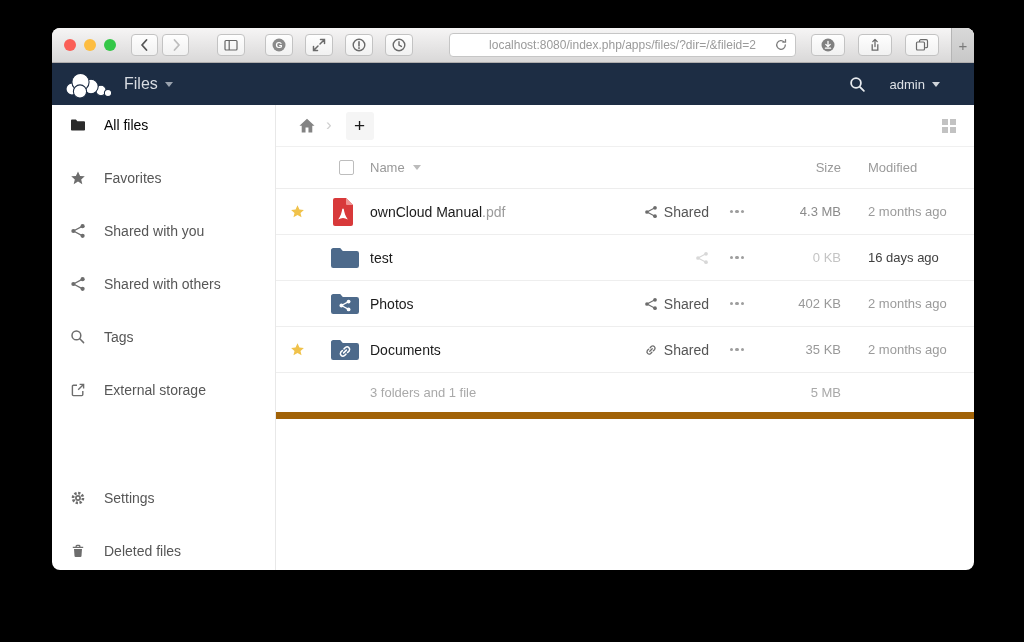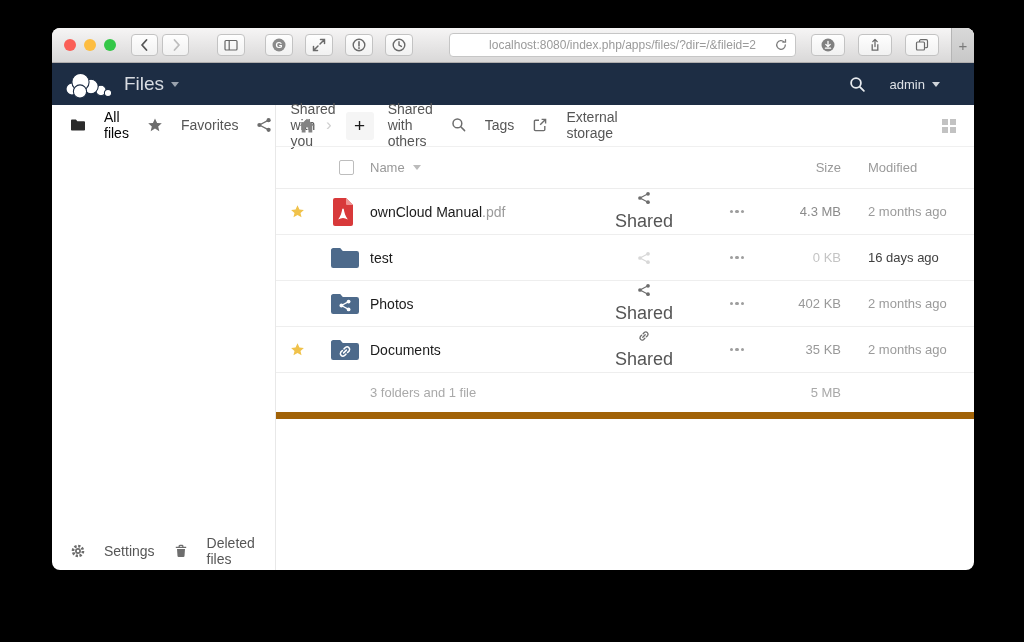--- a/index.html
+++ b/index.html
@@ -18,51 +18,51 @@
   .urlfield{height:22px;width:345px;margin-left:36px;background:#fff;border:1px solid #c6c6c6;border-radius:4px;
     display:flex;align-items:center;justify-content:center;font-size:12px;color:#9a9a9a;position:relative;}
   .reload{position:absolute;right:6px;top:3px;}
   .rightbtns{margin-left:auto;display:flex;gap:13px;align-items:center;}
   .newtab{width:22px;height:34px;margin-left:12px;background:linear-gradient(#d9d9d9,#c8c8c8);
     border-left:1px solid #b5b5b5;display:flex;align-items:center;justify-content:center;
     color:#7a7a7a;font-size:15px;}
   
   .ocheader{height:42px;background:#1d2d44;display:flex;align-items:center;color:#d8dce2;}
   .logo{margin-left:12px;}
-  .appname{margin-left:12px;font-size:19px;display:flex;align-items:center;gap:7px;}
+  .appname{margin-left:12px;font-size:16px;display:flex;align-items:center;gap:7px;}
   .caret{width:0;height:0;border-left:4px solid transparent;border-right:4px solid transparent;
     border-top:5px solid #9aa2ae;display:inline-block;}
   .hdr-right{margin-left:auto;display:flex;align-items:center;gap:24px;margin-right:34px;}
   .hdr-user{font-size:13px;color:#dde1e6;display:flex;align-items:center;gap:7px;}
   .hdr-user .caret{border-top-color:#cfd4da;}
   
   .bodyarea{display:flex;height:466px;}
   .sidebar{width:224px;border-right:1px solid #e8e8e8;box-sizing:border-box;display:flex;flex-direction:column;}
-  .snav{display:flex;}
+  .snav{display:flex;flex-direction:column;gap:13px;}
   .snav.bottom{margin-top:auto;}
   .sitem{height:40px;display:flex;align-items:center;padding-left:18px;gap:18px;font-size:14px;color:#565656;cursor:pointer;}
   .sitem .sicon{width:16px;height:16px;color:#6d6d6d;flex:0 0 16px;}
   .sitem.active{color:#040404;}
   .sitem.active .sicon{color:#2b2b2b;}
   .content{flex:1;display:flex;flex-direction:column;}
   
   .controls{height:42px;display:flex;align-items:center;padding-left:22px;border-bottom:1px solid #f0f0f0;box-sizing:border-box;}
   .crumb-sep{color:#cfcfcf;font-size:17px;margin:0 10px 2px 10px;}
   .plusbtn{width:28px;height:28px;background:#f5f5f5;border-radius:3px;display:flex;align-items:center;
     justify-content:center;font-size:19px;color:#1a1a1a;margin-left:4px;cursor:pointer;}
   .gridbtn{margin-left:auto;margin-right:18px;display:grid;grid-template-columns:6px 6px;gap:2px;cursor:pointer;}
   .gridbtn i{width:6px;height:6px;background:#c2c2c2;display:block;}
   
   .trow{display:flex;align-items:center;box-sizing:border-box;}
   .cell-star{width:44px;padding-left:14px;box-sizing:border-box;display:flex;align-items:center;}
   .cell-icon{width:50px;padding-left:10px;box-sizing:border-box;display:flex;align-items:center;}
   .cell-name{flex:1;font-size:14px;color:#1b1b1b;white-space:nowrap;}
   .cell-name .ext{color:#9b9b9b;margin-top:10px;}
   .cell-shared{width:130px;display:flex;justify-content:flex-end;align-items:center;gap:6px;
-    color:#555;font-size:18px;flex-direction:column;}
+    color:#555;font-size:14px;}
   .cell-dots{width:56px;display:flex;justify-content:center;gap:2.5px;cursor:pointer;}
   .cell-dots i{width:3.2px;height:3.2px;border-radius:50%;background:#9e9e9e;display:block;}
   .cell-size{width:76px;text-align:right;font-size:13px;color:#999;}
   .cell-mod{width:133px;padding-left:27px;box-sizing:border-box;font-size:13px;color:#9b9b9b;white-space:nowrap;}
   .thead{height:42px;border-bottom:1px solid #ededed;color:#999;font-size:13px;}
   .cell-check{width:94px;padding-left:63px;box-sizing:border-box;display:flex;align-items:center;}
   .checkbox{width:13px;height:13px;border:1px solid #bdbdbd;border-radius:2px;background:#fff;cursor:pointer;}
   .namehdr{flex:1;display:flex;align-items:center;gap:8px;cursor:pointer;}
   .sortcaret{width:0;height:0;border-left:4px solid transparent;border-right:4px solid transparent;
     border-top:5px solid #bbb;}

